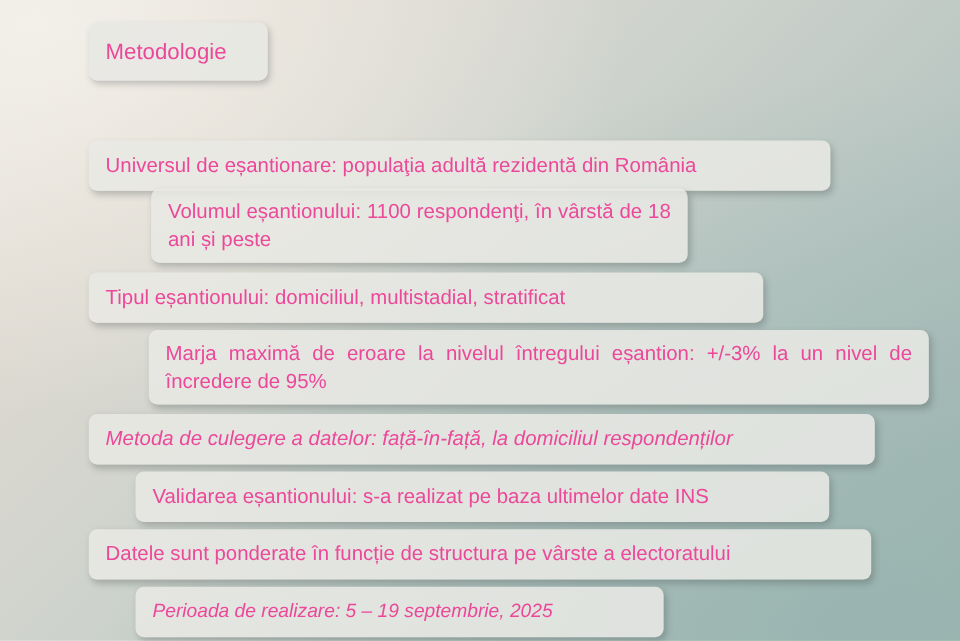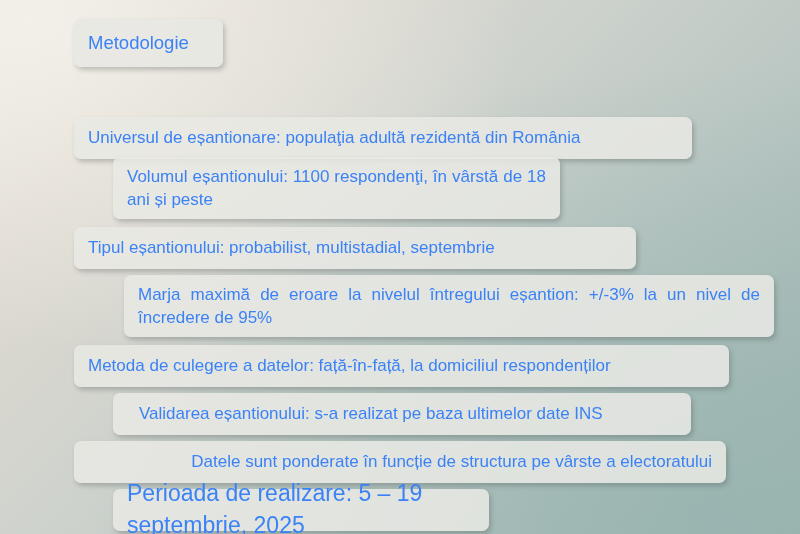--- a/index.html
+++ b/index.html
@@ -29,21 +29,21 @@
     width: 800px;
     height: 534px;
     z-index: 2;
   }
 
   .card {
     position: absolute;
     background: rgba(233,233,228,0.86);
     border-radius: 7px;
     box-shadow: 2px 3px 5px rgba(60,70,68,0.28);
-    color: #3b82f6;
+    color: #ec4899;
     box-sizing: border-box;
     display: flex;
     align-items: center;
     padding: 7px 14px;
     line-height: 1.38;
   }
 
   .card span {
     display: block;
     width: 100%;
@@ -65,21 +65,21 @@
   .row1 {
     left: 74px;
     top: 117px;
     width: 618px;
     height: 42px;
     font-size: 17px;
   }
   .row1 span { text-align: left; }
 
   .row2 {
-    left: 113px;
+    left: 126px;
     top: 157px;
     width: 447px;
     height: 62px;
     font-size: 17px;
   }
 
   .row3 {
     left: 74px;
     top: 227px;
     width: 562px;
@@ -95,47 +95,49 @@
     height: 62px;
     font-size: 17px;
   }
 
   .row5 {
     left: 74px;
     top: 345px;
     width: 655px;
     height: 42px;
     font-size: 17px;
+    font-style: italic;
   }
   .row5 span { text-align: left; }
 
   .row6 {
     left: 113px;
     top: 393px;
     width: 578px;
     height: 42px;
     font-size: 17px;
   }
-  .row6 span { text-align: left; margin-left: 12px; }
+  .row6 span { text-align: left; }
 
   .row7 {
     left: 74px;
     top: 441px;
     width: 652px;
     height: 42px;
     font-size: 17px;
   }
-  .row7 span { text-align: right; }
+  .row7 span { text-align: left; }
 
   .row8 {
     left: 113px;
     top: 489px;
-    width: 376px;
+    width: 440px;
     height: 42px;
-    font-size: 23px;
+    font-size: 16px;
+    font-style: italic;
   }
   .row8 span { text-align: left; }
 </style>
 </head>
 <body>
 
 <div class="slide">
 
   <div class="card title-card">
     <span>Metodologie</span>
@@ -143,21 +145,21 @@
 
   <div class="card row1">
     <span>Universul de eșantionare: populaţia adultă rezidentă din România</span>
   </div>
 
   <div class="card row2">
     <span>Volumul eșantionului: 1100 respondenţi, în vârstă de 18 ani și peste</span>
   </div>
 
   <div class="card row3">
-    <span>Tipul eșantionului: probabilist, multistadial, septembrie</span>
+    <span>Tipul eșantionului: domiciliul, multistadial, stratificat</span>
   </div>
 
   <div class="card row4">
     <span>Marja maximă de eroare la nivelul întregului eșantion: +/-3% la un nivel de încredere de 95%</span>
   </div>
 
   <div class="card row5">
     <span>Metoda de culegere a datelor: față-în-față, la domiciliul respondenților</span>
   </div>
 

